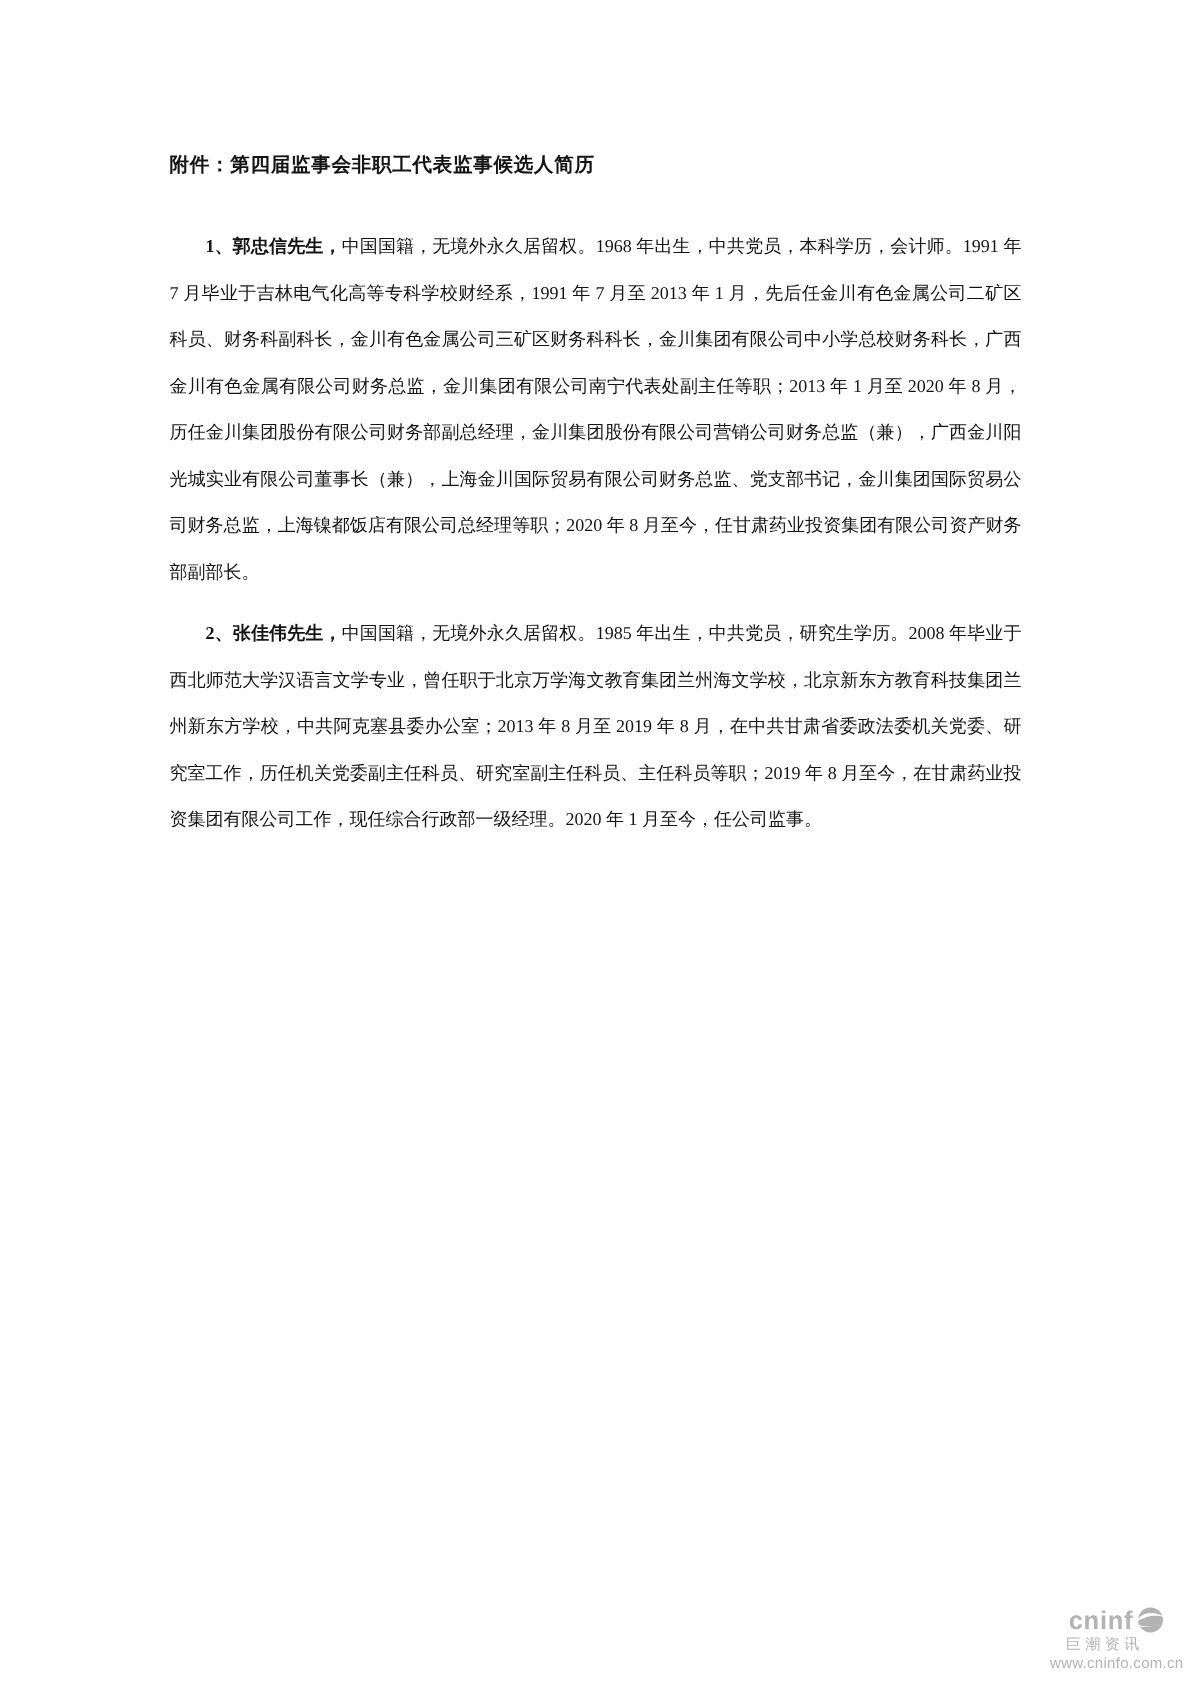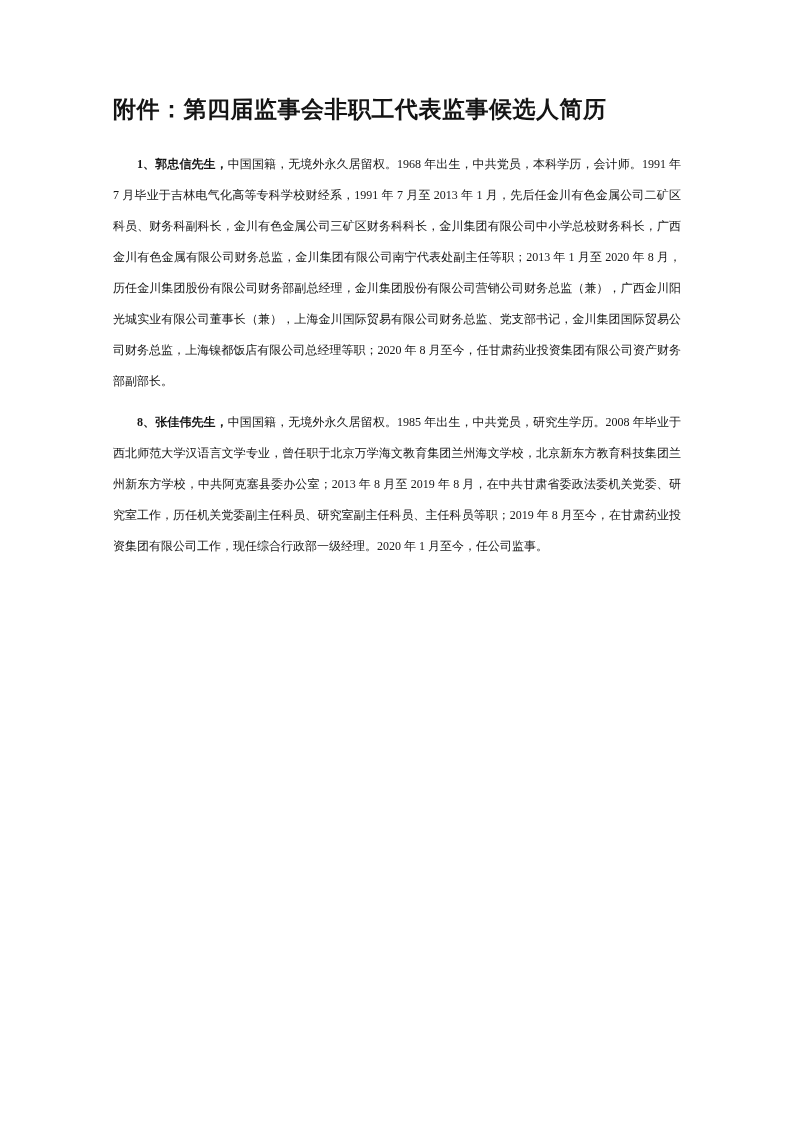--- a/index.html
+++ b/index.html
@@ -12,21 +12,21 @@
     width: 793px;
     height: 1122px;
     background: #ffffff;
     overflow: hidden;
     font-family: "Liberation Serif", "DejaVu Serif", serif;
     color: #141414;
     box-sizing: border-box;
     padding: 97px 112px 0 113px;
   }
   .doc-title {
-    font-size: 23px;
+    font-size: 13px;
     font-weight: bold;
     line-height: 25px;
     margin: 0 0 27px 0;
     letter-spacing: 0.5px;
   }
   .para {
     font-size: 12px;
     line-height: 31px;
     text-align: justify;
     text-indent: 2em;
@@ -82,17 +82,31 @@
 </head>
 <body>
 
 <div class="page">
 
   <h1 class="doc-title">附件：第四届监事会非职工代表监事候选人简历</h1>
 
   <p class="para person-start"><span class="lead">1、郭忠信先生，</span><span>中国国籍，无境外永久居留权。1968 年出生，中共党员，本科学历，会计师。1991 年 7 月毕业于吉林电气化高等专科学校财经系，1991 年 7 月至 2013 年 1 月，先后任金川有色金属公司二矿区科员、财务科副科长，金川有色金属公司三矿区财务科科长，金川集团有限公司中小学总校财务科长，广西金川有色金属有限公司财务总监，金川集团有限公司南宁代表处副主任等职；2013 年 1 月至 2020 年 8 月，历任金川集团股份有限公司财务部副总经理，金川集团股份有限公司营销公司财务总监（兼），广西金川阳光城实业有限公司董事长（兼），上海金川国际贸易有限公司财务总监、党支部书记，金川集团国际贸易公司财务总监，上海镍都饭店有限公司总经理等职；2020 年 8 月至今，任甘肃药业投资集团有限公司资产财务部副部长。</span></p>
 
 
-  <p class="para person-start"><span class="lead">8、张佳伟先生，</span><span>中国国籍，无境外永久居留权。1985 年出生，中共党员，研究生学历。2008 年毕业于西北师范大学汉语言文学专业，曾任职于北京万学海文教育集团兰州海文学校，北京新东方教育科技集团兰州新东方学校，中共阿克塞县委办公室；2013 年 8 月至 2019 年 8 月，在中共甘肃省委政法委机关党委、研究室工作，历任机关党委副主任科员、研究室副主任科员、主任科员等职；2019 年 8 月至今，在甘肃药业投资集团有限公司工作，现任综合行政部一级经理。2020 年 1 月至今，任公司监事。</span></p>
+  <p class="para person-start"><span class="lead">2、张佳伟先生，</span><span>中国国籍，无境外永久居留权。1985 年出生，中共党员，研究生学历。2008 年毕业于西北师范大学汉语言文学专业，曾任职于北京万学海文教育集团兰州海文学校，北京新东方教育科技集团兰州新东方学校，中共阿克塞县委办公室；2013 年 8 月至 2019 年 8 月，在中共甘肃省委政法委机关党委、研究室工作，历任机关党委副主任科员、研究室副主任科员、主任科员等职；2019 年 8 月至今，在甘肃药业投资集团有限公司工作，现任综合行政部一级经理。2020 年 1 月至今，任公司监事。</span></p>
 
 
+  <div class="watermark">
+    <div class="wm-top">
+      <span class="wm-logo-text">cninf</span>
+      <span class="wm-logo">
+        <svg width="20" height="20" viewBox="0 0 24 24" aria-hidden="true">
+          <circle cx="12" cy="12" r="10" fill="#b3b3b3"></circle>
+          <path d="M1.5 11 C 8 4.5, 17 5.5, 23 9.5 C 16 7.5, 8 8.5, 1.5 13 Z" fill="#ffffff"></path>
+          <path d="M1 15 C 7.5 18.5, 16.5 18, 23 13.5 C 17 17.5, 8 18.8, 1 16.5 Z" fill="#ffffff"></path>
+        </svg>
+      </span>
+    </div>
+    <div class="wm-cn">巨潮资讯</div>
+    <div class="wm-url">www.cninfo.com.cn</div>
+  </div>
 
 </div>
 
 </body></html>

